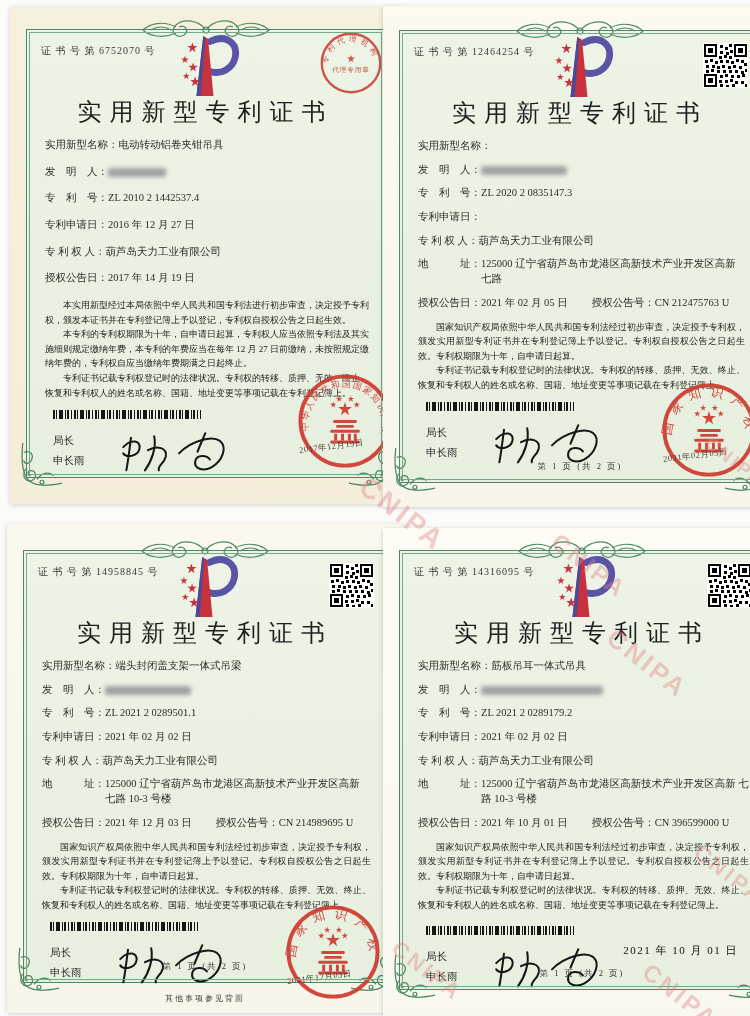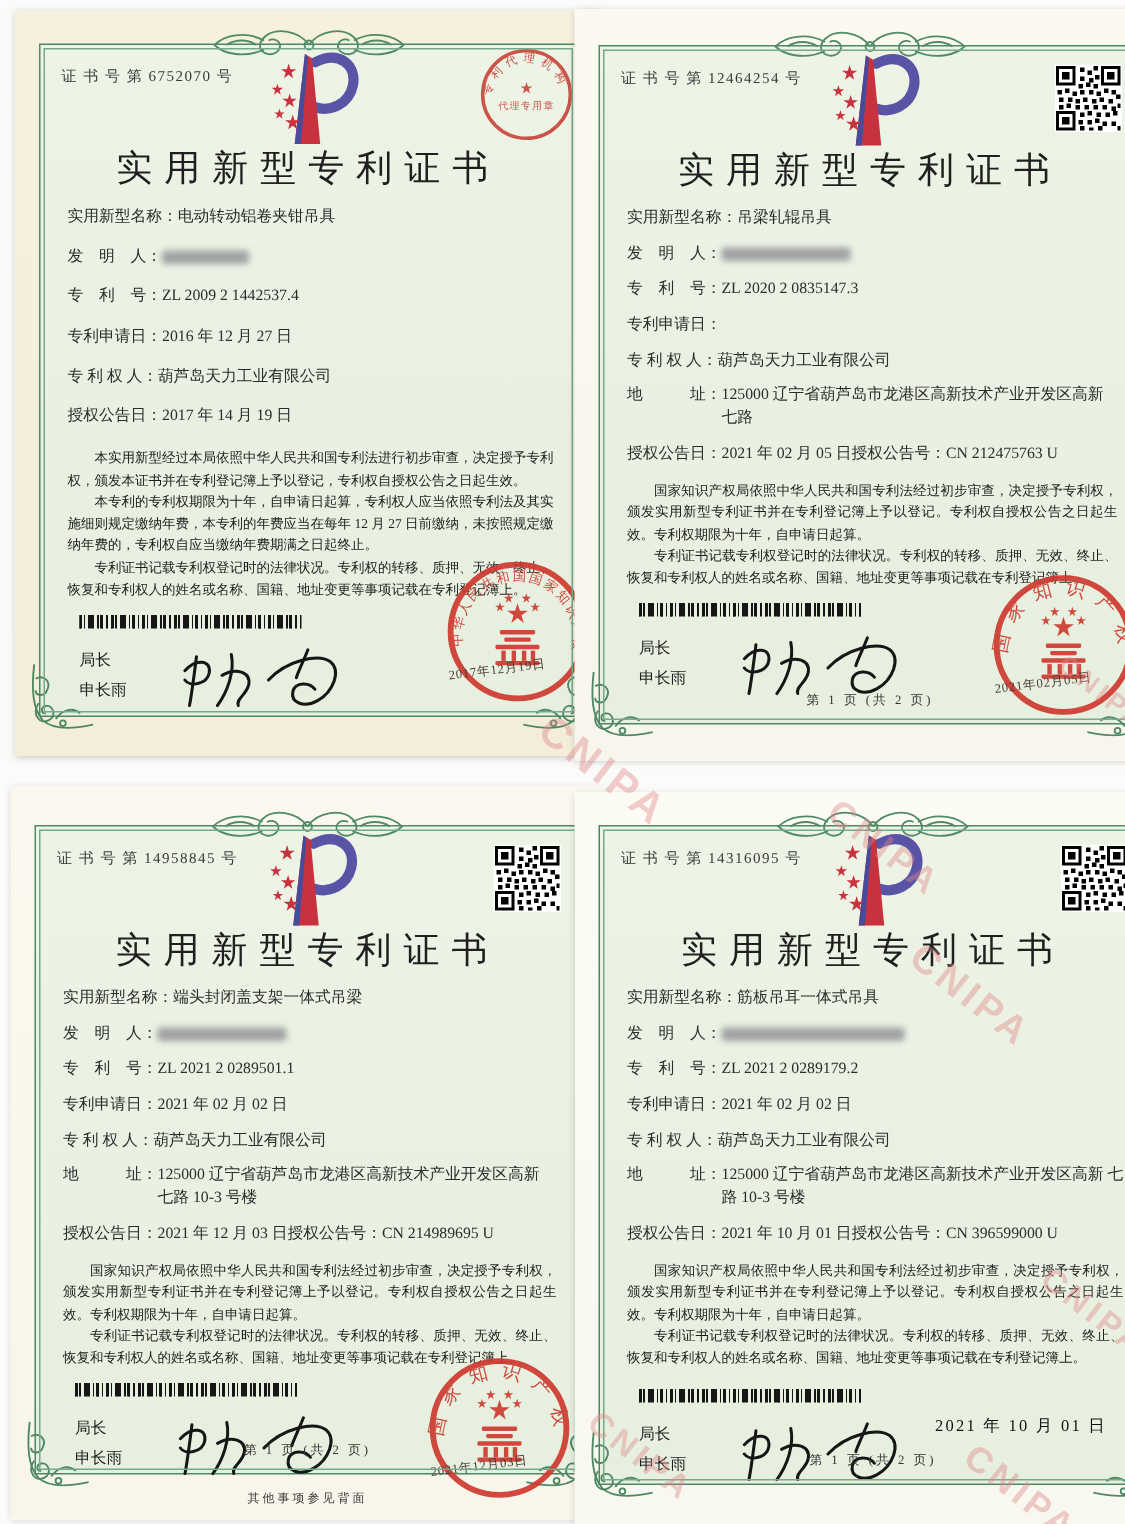--- a/index.html
+++ b/index.html
@@ -34,21 +34,21 @@
 
   .cert-title{position:absolute;top:66px;left:0;width:100%;margin:0;text-align:center;
     font-size:24px;font-weight:normal;letter-spacing:8px;color:#1f1f1f;}
 
   .content{position:absolute;left:18px;right:15px;top:108px;}
   .field{display:flex;font-size:10.5px;color:#2c2c2c;line-height:1.4;}
   .c1 .field{margin-bottom:12px;}
   .c2 .field,.c3 .field,.c4 .field{margin-bottom:9px;}
   .flabel{white-space:nowrap;}
   .fval{flex:1;}
-  .grant-row .fval.gd{flex:0 0 auto;}
+  .grant-row .fval.gd{flex:0 0 auto;margin-right:24px;}
   .redacted{display:inline-block;height:9px;border-radius:2px;background:#8e8e94;
     filter:blur(2px);opacity:.8;vertical-align:middle;}
   .rw1{width:58px;}.rw2{width:86px;}.rw3{width:86px;}.rw4{width:122px;}
 
   .body-text{margin-top:5px;font-size:9px;line-height:1.62;color:#1d1d1d;text-align:justify;}
   .body-text p{margin:0;text-indent:2em;}
 
   .barcode{margin:10px 0 0 8px;width:148px;height:9px;
     background-image:
       repeating-linear-gradient(90deg,#161616 0 1px,transparent 1px 3px),
@@ -227,21 +227,21 @@
       <div class="field">
         <span class="flabel">实用新型名称：</span>
         <span class="fval">电动转动铝卷夹钳吊具</span>
       </div>
       <div class="field">
         <span class="flabel">发　明　人：</span>
         <span class="fval"><span class="redacted rw1"></span></span>
       </div>
       <div class="field">
         <span class="flabel">专　利　号：</span>
-        <span class="fval">ZL 2009 2 1442537.4</span>
+        <span class="fval">ZL 2010 2 1442537.4</span>
       </div>
       <div class="field">
         <span class="flabel">专利申请日：</span>
         <span class="fval">2016 年 12 月 27 日</span>
       </div>
       <div class="field">
         <span class="flabel">专 利 权 人：</span>
         <span class="fval">葫芦岛天力工业有限公司</span>
       </div>
       <div class="field">
@@ -296,21 +296,20 @@
         <use href="#plogo"></use>
       </svg>
     <svg class="qr" viewBox="0 0 45 45">
         <use href="#qrsym"></use>
       </svg>
     <h1 class="cert-title">实用新型专利证书</h1>
 
     <div class="content">
       <div class="field">
         <span class="flabel">实用新型名称：</span>
-        <span class="fval">吊梁轧辊吊具</span>
       </div>
       <div class="field">
         <span class="flabel">发　明　人：</span>
         <span class="fval"><span class="redacted rw2"></span></span>
       </div>
       <div class="field">
         <span class="flabel">专　利　号：</span>
         <span class="fval">ZL 2020 2 0835147.3</span>
       </div>
       <div class="field">

